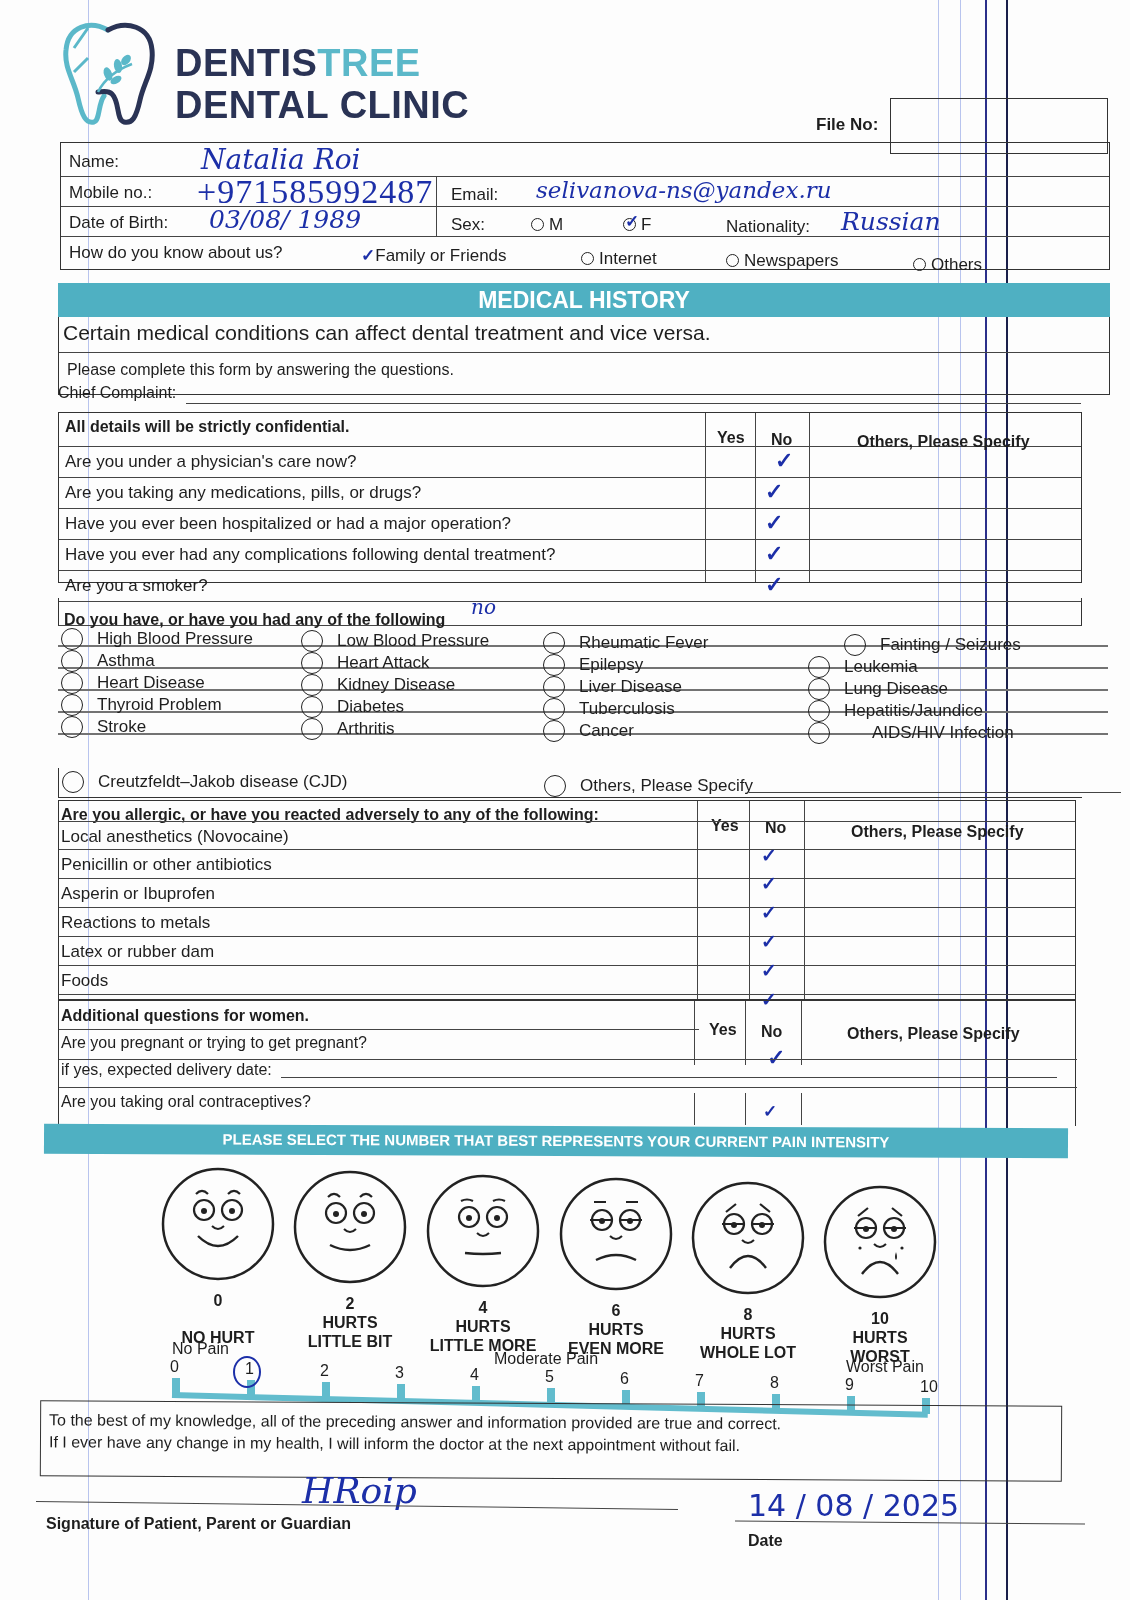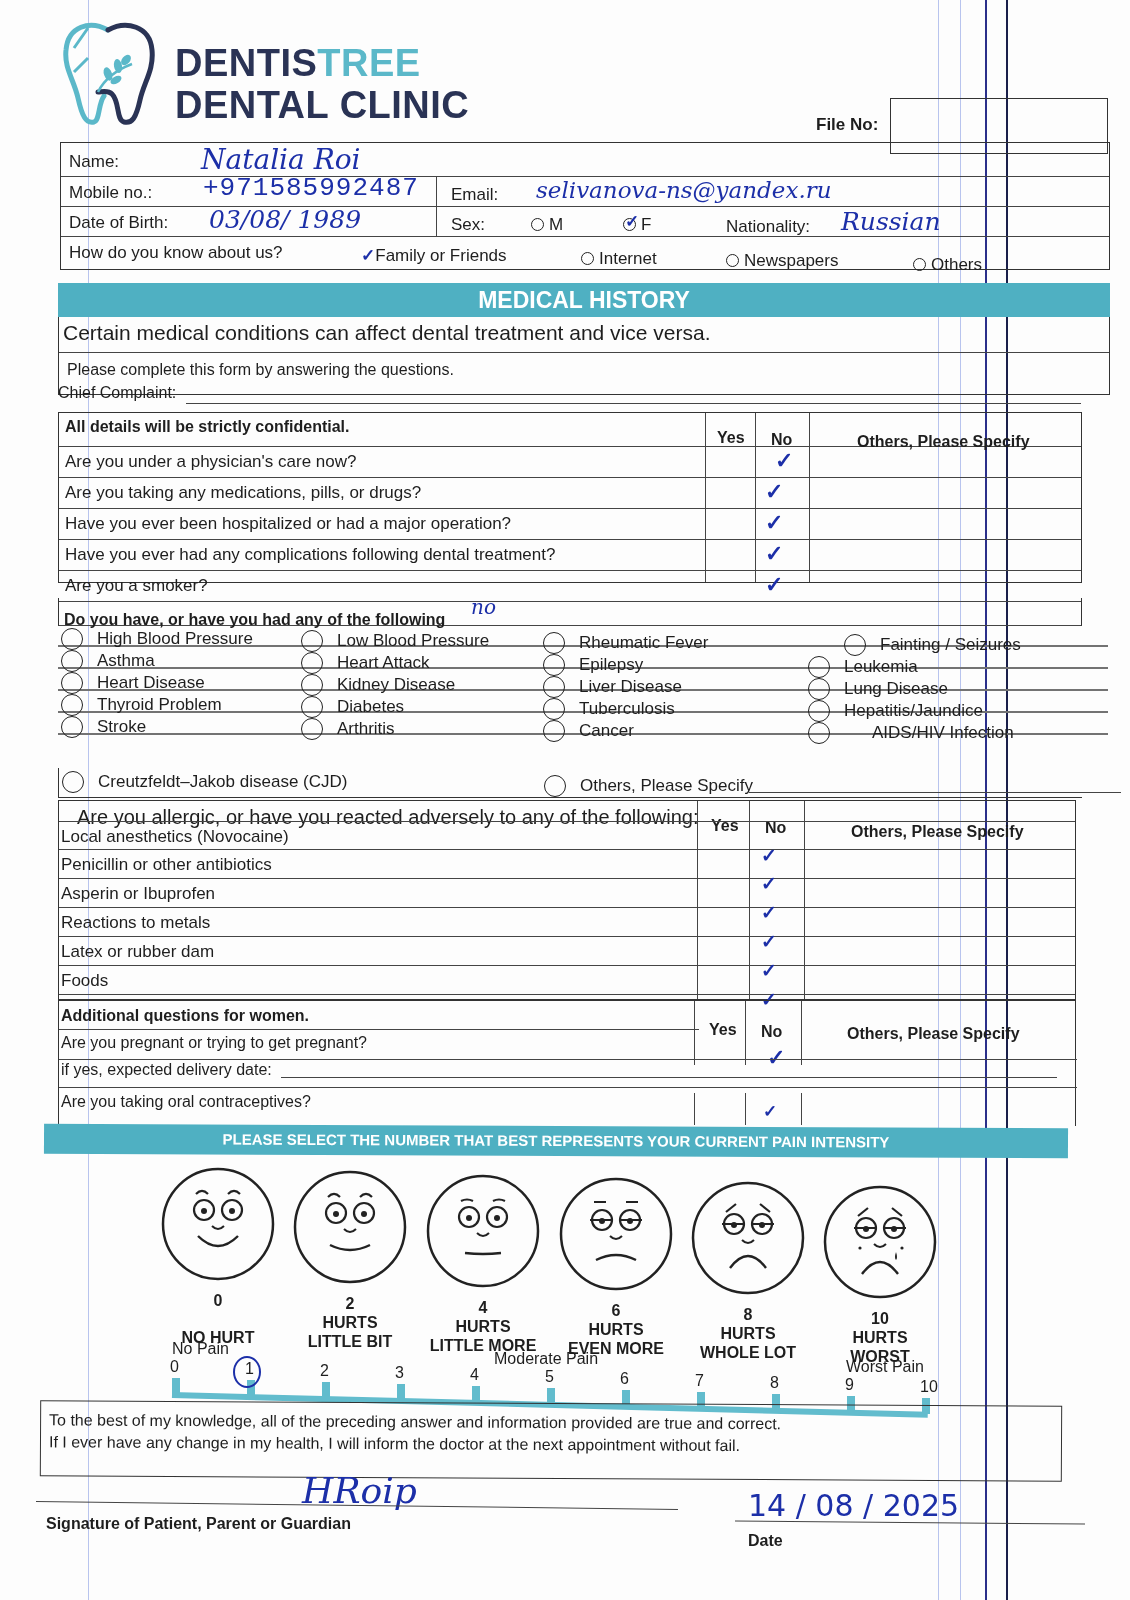--- a/index.html
+++ b/index.html
@@ -77,21 +77,21 @@
   <div class="abs file-label">File No:</div>
   <div class="abs file-box"><span></span></div>
 
   <div class="abs info-box">
     <div class="row" style="height:34px">
       <span class="abs lbl" style="left:8px; top:9px">Name:</span>
       <span class="abs hand" style="left:140px; top:0px; font-size:28px">Natalia  Roi</span>
     </div>
     <div class="row" style="height:30px">
       <span class="abs lbl" style="left:8px; top:6px">Mobile no.:</span>
-      <span class="abs hand" style="left:142px; top:-4px; font-size:26px; font-style:normal; font-family:Liberation Mono, monospace; letter-spacing:1px">+971585992487</span>
+      <span class="abs hand" style="left:136px; top:-4px; font-size:34px; font-style:normal; font-family:Liberation Serif, serif; letter-spacing:1px">+971585992487</span>
       <div class="abs" style="left:375px; top:0; height:60px; border-left:1px solid #444"></div>
       <span class="abs lbl" style="left:390px; top:8px">Email:</span>
       <span class="abs hand" style="left:475px; top:0px; font-size:23px">selivanova-ns@yandex.ru</span>
     </div>
     <div class="row" style="height:30px">
       <span class="abs lbl" style="left:8px; top:6px">Date of Birth:</span>
       <span class="abs hand" style="left:148px; top:-2px; font-size:25px">03/08/ 1989</span>
       <span class="abs lbl" style="left:390px; top:8px">Sex:</span>
       <span class="abs lbl" style="left:470px; top:8px"><span class="radio-sm"></span><span>M</span></span>
       <span class="abs lbl" style="left:562px; top:8px"><span class="radio-sm" style="position:relative"><span style="position:absolute; left:1px; top:-8px; color:#1c2fa8; font-size:17px; font-weight:bold">✓</span></span><span>F</span></span>
@@ -254,21 +254,21 @@
         <span class="radio"></span>
         <span>Others, Please Specify</span>
       </span>
     <div class="abs" style="left:690px; top:24px; width:372px; border-bottom:1px solid #444"></div>
   </div>
 
   <div class="tbl" style="top:800px; width:1018px; height:200px">
     <div class="col-yes" style="left:638px"></div>
     <div class="col-no" style="left:690px"></div>
     <div class="col-other" style="left:745px"></div>
-    <div class="abs" style="left:18px; top:5px; font-size:20px; font-weight:normal">Are you allergic, or have you reacted adversely to any of the following:</div>
+    <div class="abs" style="left:2px; top:5px; font-size:16px; font-weight:bold">Are you allergic, or have you reacted adversely to any of the following:</div>
     <span class="abs" style="left:652px; top:16px; font-weight:bold; font-size:16px">Yes</span>
     <span class="abs" style="left:706px; top:18px; font-weight:bold; font-size:16px">No</span>
     <span class="abs" style="left:792px; top:22px; font-weight:bold; font-size:16px">Others, Please Specify</span>
     <div id="allergy-body" style="position:absolute; left:0; top:20px; width:100%">
         <div class="qrow" style="height: 29px; border-top: 1px solid rgb(68, 68, 68);">
           <span class="q" style="left:2px">Local anesthetics (Novocaine)</span>
           <span class="check" style="left:702px; top:22px; font-size:19px">✓</span>
         </div>
         <div class="qrow" style="height: 29px; border-top: none;">
           <span class="q" style="left:2px">Penicillin or other antibiotics</span>

